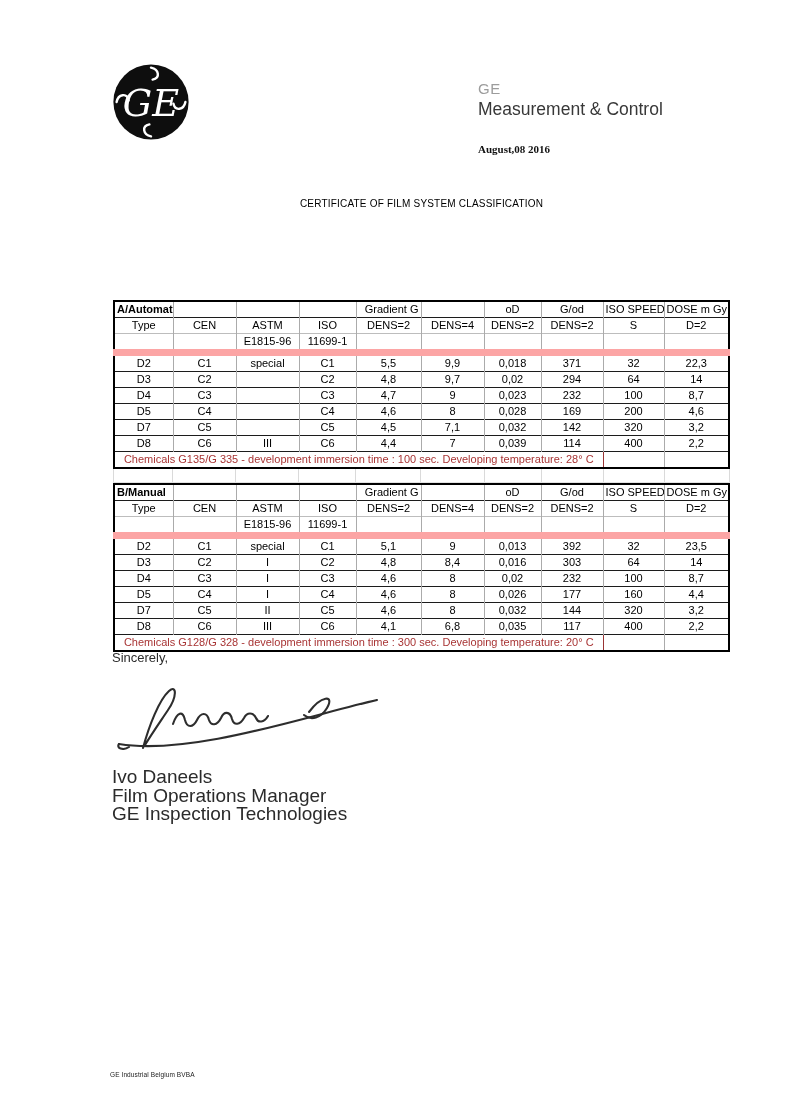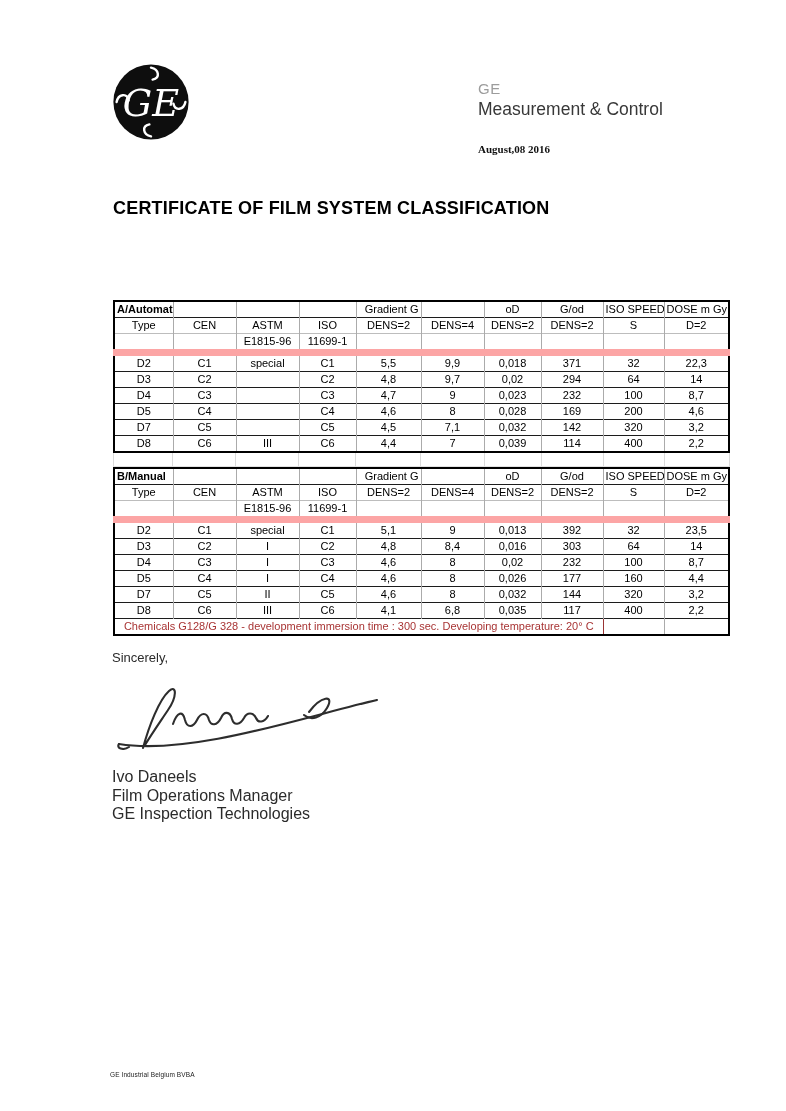--- a/index.html
+++ b/index.html
@@ -11,21 +11,21 @@
 
   
   .logo { position:absolute; left:111px; top:62px; width:80px; height:80px; }
   .brand { position:absolute; left:478px; top:78px; line-height:21px; }
   .brand-top { font-size:15px; color:#9c9c9c; letter-spacing:0.5px; }
   .brand-bottom { font-size:17.5px; color:#383838; }
   .doc-date { position:absolute; left:478px; top:143px; font-size:11px; font-weight:700; color:#111;font-family:Liberation Serif, serif; }
 
   .doc-title {
     position:absolute; left:113px; top:198px; width:617px;
-    font-size:18px; font-weight:700; letter-spacing:0.2px; color:#000;
+    text-align:center; font-size:10px; font-weight:400; letter-spacing:0.2px; color:#000;
   }
 
   
   .tables-wrap { position:absolute; left:113px; top:300px; width:617px; }
   table.cls {
     border-collapse:collapse; table-layout:fixed; width:617px;
     font-family:"Liberation Sans", sans-serif; font-size:11px; color:#000;
   }
   table.main { border:2px solid #000; }
   table.cls td {
@@ -45,21 +45,21 @@
   td.note-empty { border-top:1px solid #9a3434; border-left:1px solid #9a3434; }
   table.spacer { border:none; }
   table.spacer td {
     border-left:1px solid #dadada; border-right:1px solid #dadada;
     border-top:none; border-bottom:1px solid #e2e2e2; height:13px;
   }
 
   
   .closing { position:absolute; left:112px; top:650px; font-size:13px; color:#2b2b2b; }
   .signature { position:absolute; left:112px; top:680px; width:280px; height:80px; }
-  .signatory { position:absolute; left:112px; top:768px; font-size:16px; color:#2b2b2b; line-height:18.5px; }
+  .signatory { position:absolute; left:112px; top:768px; font-size:19px; color:#2b2b2b; line-height:18.5px; }
   .footer { position:absolute; left:110px; top:1071px; font-size:6.5px; color:#222; letter-spacing:0.1px; }
 </style>
 </head>
 <body>
 
 <div class="page">
 
   <div class="logo">
     <svg viewBox="0 0 100 100" width="80" height="80">
       <circle cx="50" cy="50" r="47" fill="#0e0e0e"></circle>
@@ -196,20 +196,25 @@
             <td>C6</td>
             <td>III</td>
             <td>C6</td>
             <td>4,4</td>
             <td>7</td>
             <td>0,039</td>
             <td>114</td>
             <td>400</td>
             <td>2,2</td>
           </tr>
+          <tr>
+            <td class="note" colspan="8">Chemicals G135/G 335 - development immersion time : 100 sec. Developing temperature: 28° C</td>
+            <td class="note-empty"></td>
+            <td class="note-empty"></td>
+          </tr>
         </tbody>
       </table>
     <table class="cls spacer">
         <colgroup>
           <col style="width: 59px;">
           <col style="width: 63px;">
           <col style="width: 63px;">
           <col style="width: 57px;">
           <col style="width: 65px;">
           <col style="width: 63px;">

